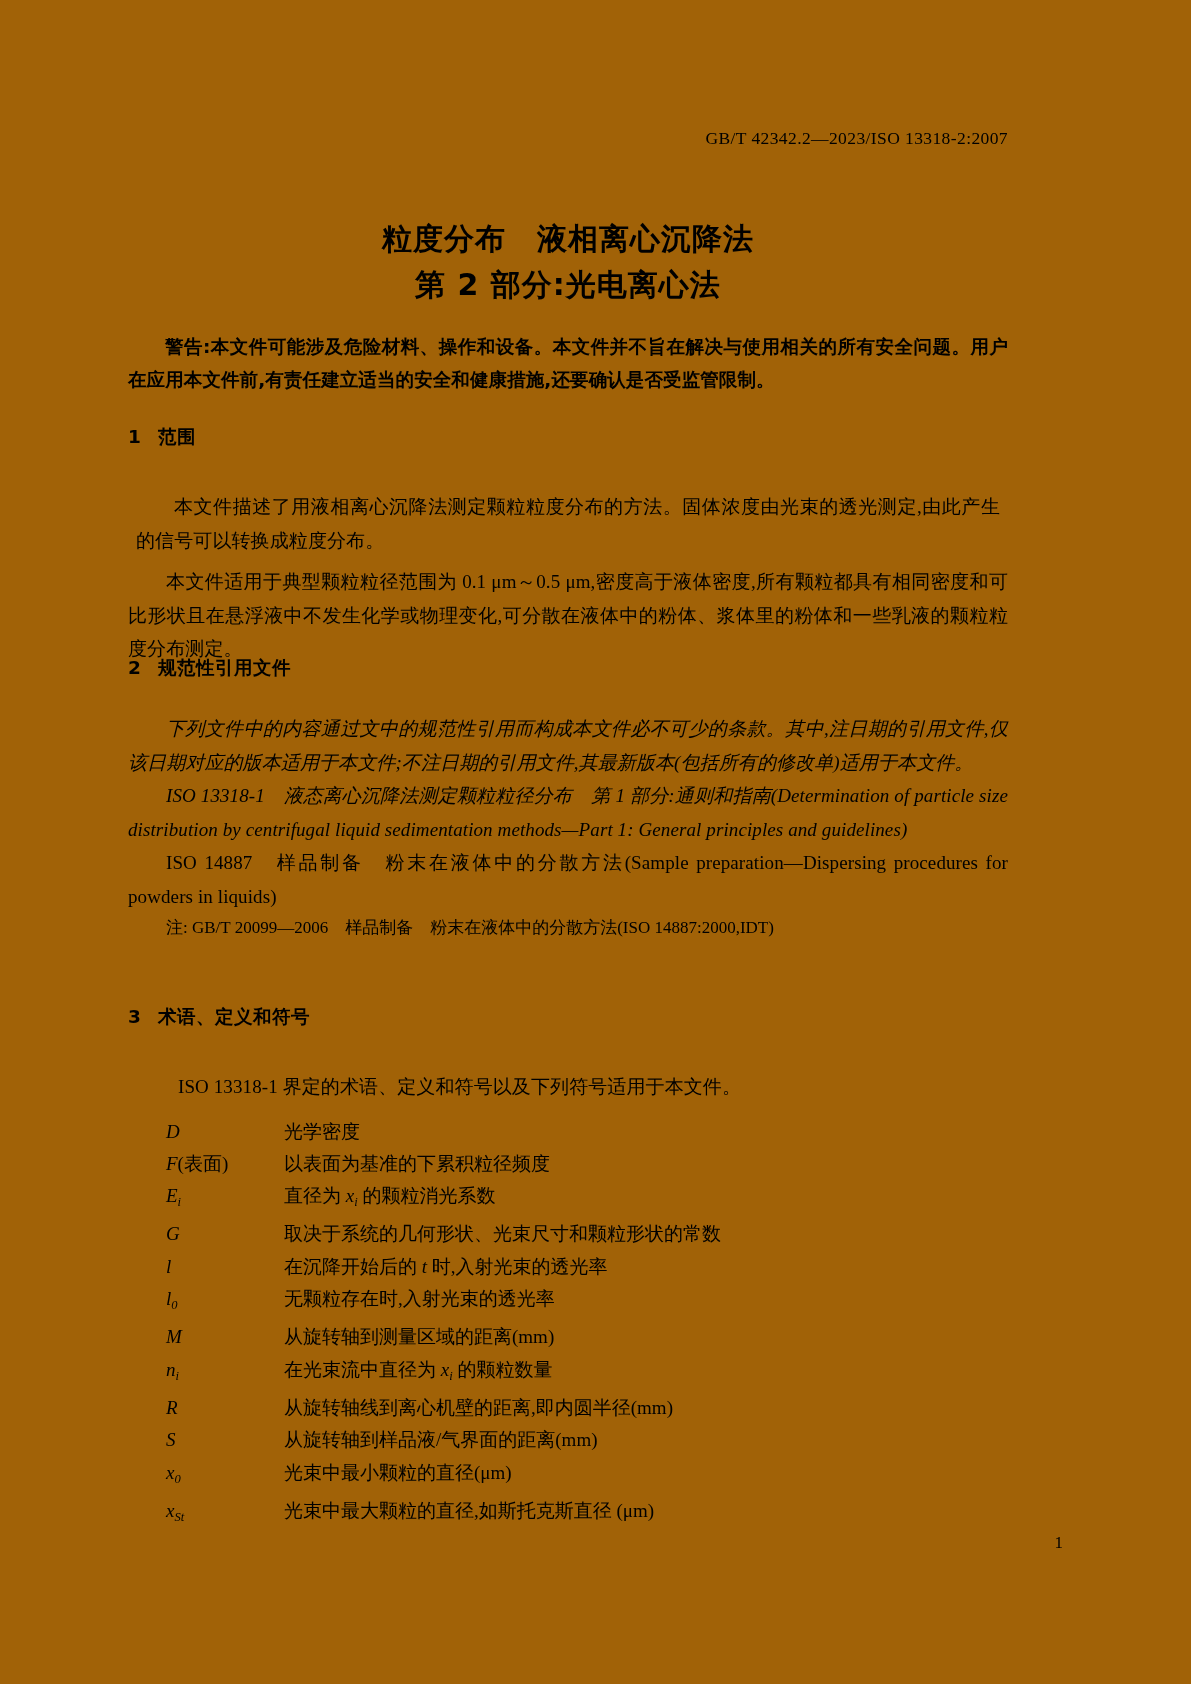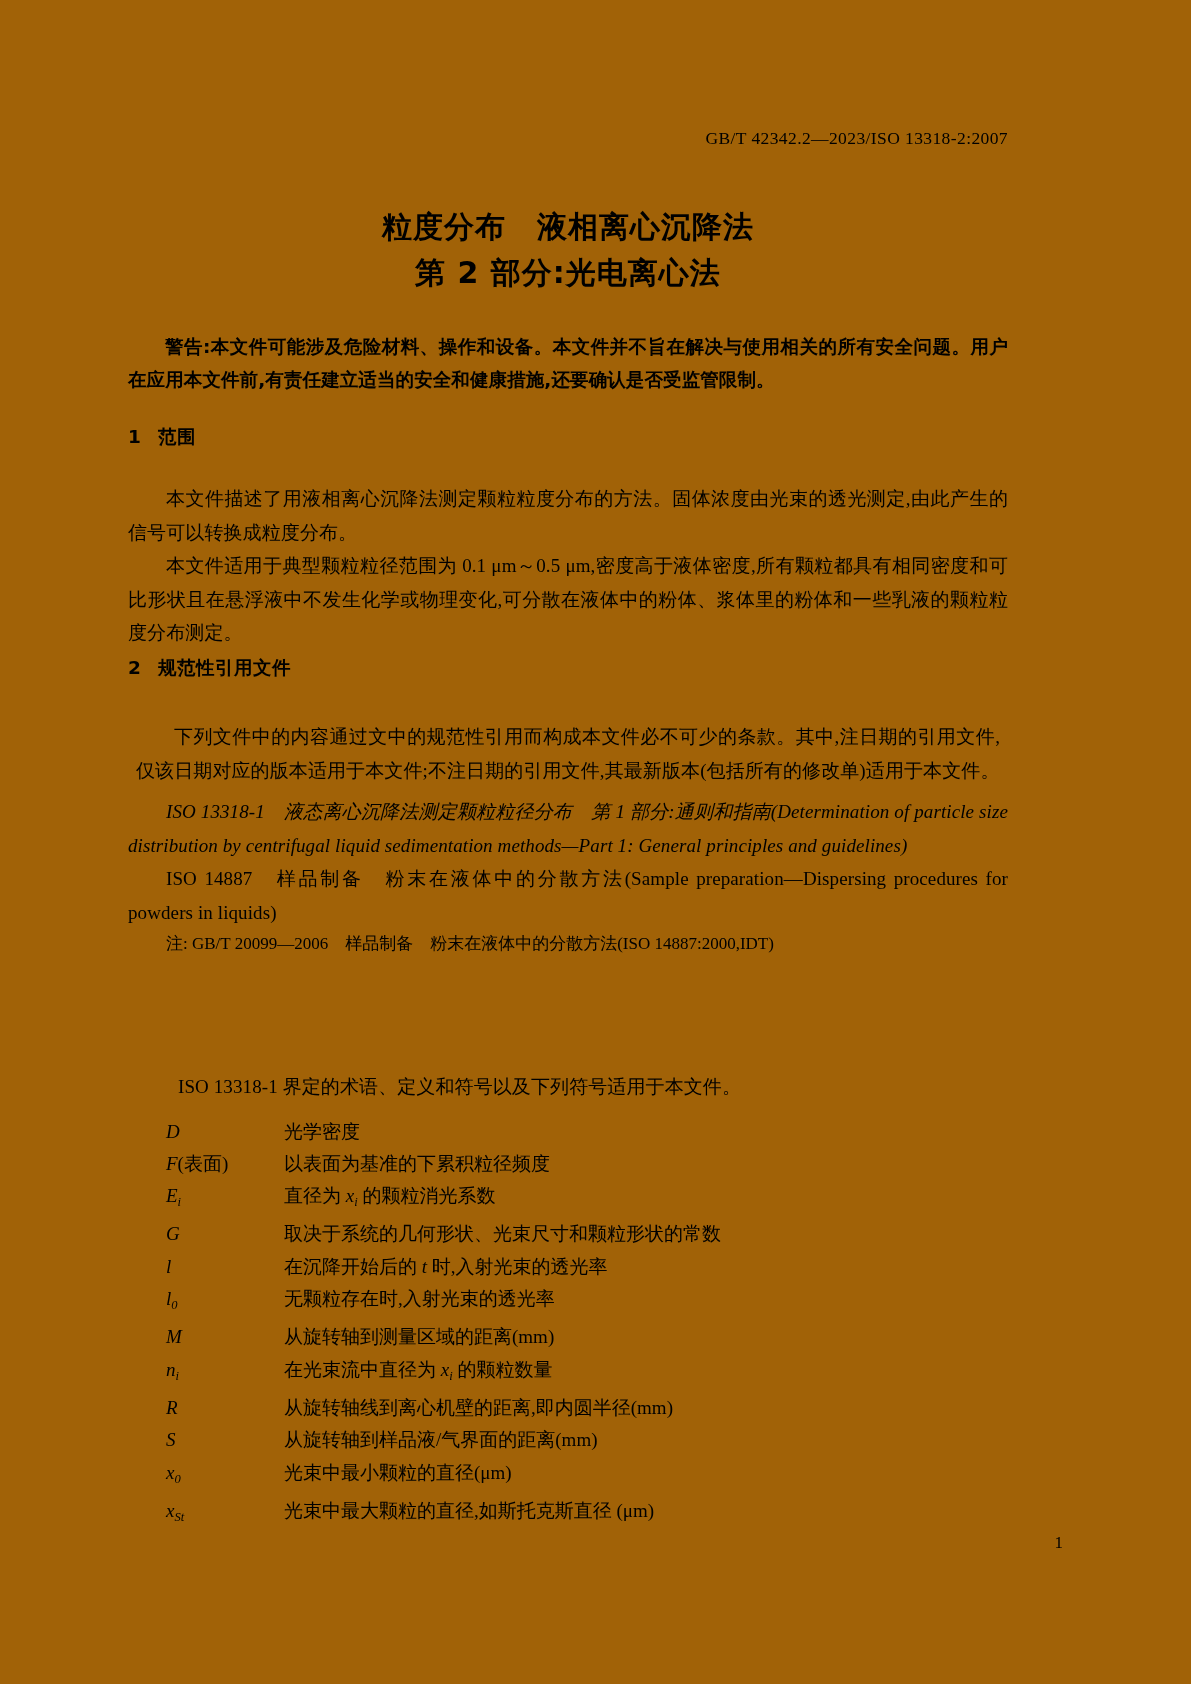--- a/index.html
+++ b/index.html
@@ -31,21 +31,21 @@
     font-family: "Liberation Serif", "DejaVu Serif", serif;
     font-size: 17.5px;
     letter-spacing: 0.4px;
     white-space: nowrap;
   }
 
   
   .doc-title {
     position: absolute;
     left: 128px;
-    top: 204px;
+    top: 216px;
     width: 880px;
     text-align: center;
     font-family: "DejaVu Sans", "Liberation Sans", sans-serif;
     font-weight: bold;
     font-size: 30px;
     line-height: 46px;
     letter-spacing: 1px;
   }
   .doc-title .line2 { display: block; }
 
@@ -150,37 +150,42 @@
     <span class="indent">警告:本文件可能涉及危险材料、操作和设备。本文件并不旨在解决与使用相关的所有安全问题。</span><span>用户在应用本文件前,有责任建立适当的安全和健康措施,还要确认是否受监管限制。</span>
   </div>
 
   <div class="blk" style="top:424px;">
     <div class="sec-head">
       <span class="num">1</span><span>范围</span>
     </div>
   </div>
 
   <div class="blk" style="top:482px;">
-    <p class="para" style="margin:0;">本文件描述了用液相离心沉降法测定颗粒粒度分布的方法。固体浓度由光束的透光测定,由此产生的信号可以转换成粒度分布。</p>
+    <p class="para" style="margin:8px;">本文件描述了用液相离心沉降法测定颗粒粒度分布的方法。固体浓度由光束的透光测定,由此产生的信号可以转换成粒度分布。</p>
     <p class="para" style="margin:0;">本文件适用于典型颗粒粒径范围为 0.1 μm～0.5 μm,密度高于液体密度,所有颗粒都具有相同密度和可比形状且在悬浮液中不发生化学或物理变化,可分散在液体中的粉体、浆体里的粉体和一些乳液的颗粒粒度分布测定。</p>
   </div>
 
   <div class="blk" style="top:655px;">
     <div class="sec-head">
       <span class="num">2</span><span>规范性引用文件</span>
     </div>
   </div>
 
   <div class="blk" style="top:712px;">
-    <p class="para" style="margin:8px;">下列文件中的内容通过文中的规范性引用而构成本文件必不可少的条款。其中,注日期的引用文件,仅该日期对应的版本适用于本文件;不注日期的引用文件,其最新版本(包括所有的修改单)适用于本文件。</p>
+    <p class="para" style="margin:0;font-style:italic;">下列文件中的内容通过文中的规范性引用而构成本文件必不可少的条款。其中,注日期的引用文件,仅该日期对应的版本适用于本文件;不注日期的引用文件,其最新版本(包括所有的修改单)适用于本文件。</p>
     <p class="para" style="margin:0;font-style:italic;">ISO 13318-1　液态离心沉降法测定颗粒粒径分布　第 1 部分:通则和指南(Determination of particle size distribution by centrifugal liquid sedimentation methods—Part 1: General principles and guidelines)</p>
     <p class="para" style="margin:0;">ISO 14887　样品制备　粉末在液体中的分散方法(Sample preparation—Dispersing procedures for powders in liquids)</p>
     <p class="note" style="margin:0;">注: GB/T 20099—2006　样品制备　粉末在液体中的分散方法(ISO 14887:2000,IDT)</p>
   </div>
 
+  <div class="blk" style="top:1004px;">
+    <div class="sec-head">
+      <span class="num">3</span><span>术语、定义和符号</span>
+    </div>
+  </div>
 
   <div class="blk" style="top:1058px;">
     <p class="para" style="margin:12px;">ISO 13318-1 界定的术语、定义和符号以及下列符号适用于本文件。</p>
     <table class="symbols">
       <tbody>
           <tr>
             <td class="sym">D</td>
             <td class="def">光学密度</td>
           </tr>
           <tr>

